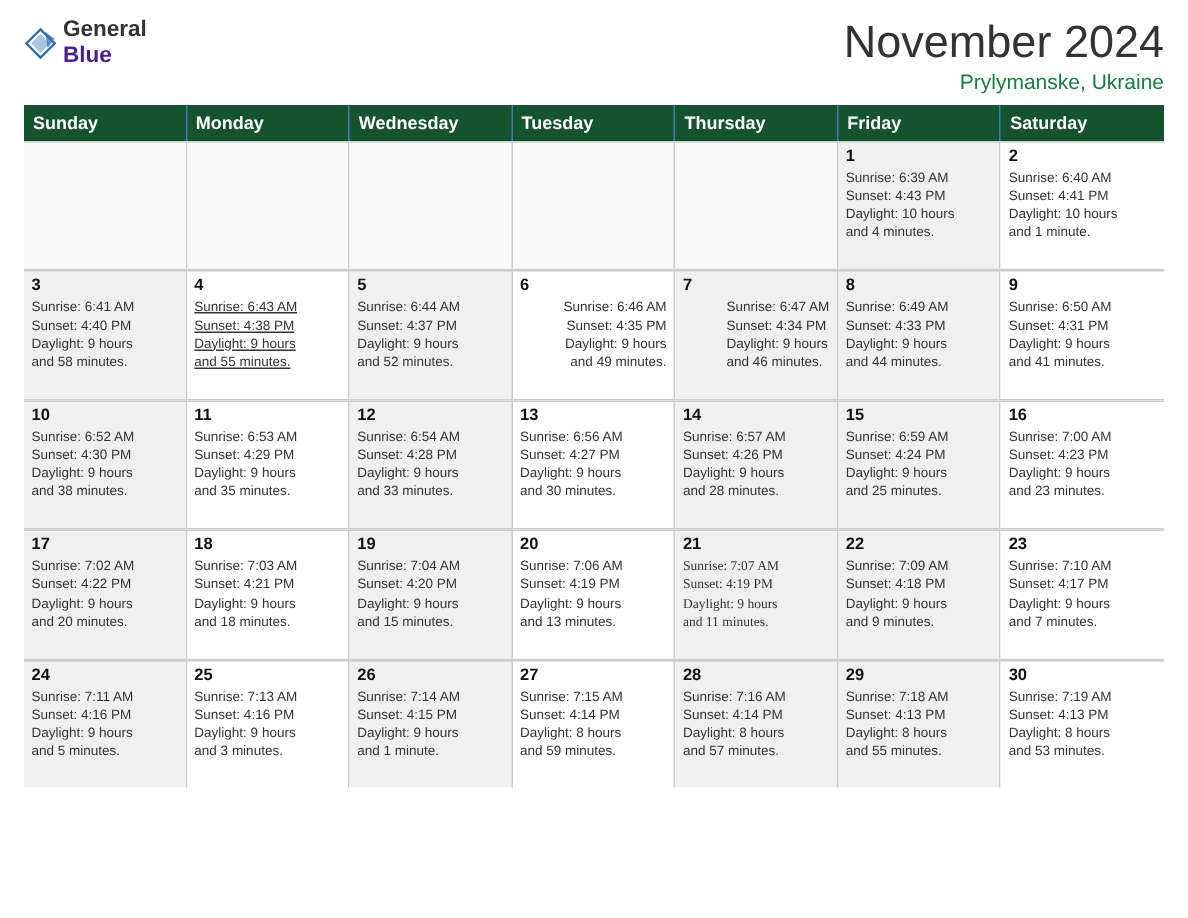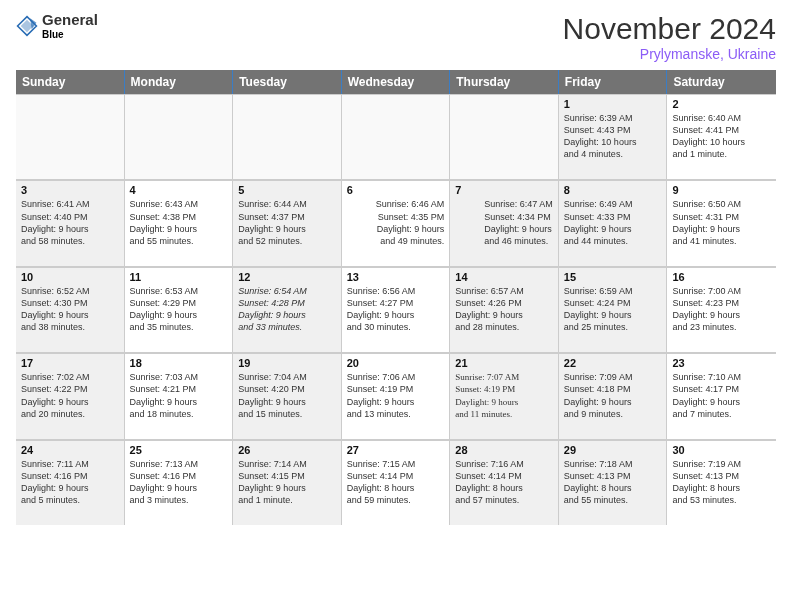--- a/index.html
+++ b/index.html
@@ -32,49 +32,49 @@
       display: flex;
       flex-direction: column;
       line-height: 1.1;
     }
     .logo-general {
       font-size: 15px;
       font-weight: bold;
       color: #333;
     }
     .logo-blue {
-      font-size: 10px;
+      font-size: 15px;
       font-weight: bold;
-      color: #000000;
+      color: #4c1d95;
     }
     .logo-icon {
       width: 22px;
       height: 22px;
     }
     .title-block {
       text-align: right;
     }
     .month-title {
       font-size: 30px;
       font-weight: normal;
       color: #333;
     }
     .location {
       font-size: 14px;
-      color: #8b5cf6;
+      color: #15803d;
     }
     .calendar {
       flex: 1;
       display: flex;
       flex-direction: column;
     }
     .cal-header {
       display: grid;
       grid-template-columns: repeat(7, 1fr);
-      background: #737373;
+      background: #14532d;
       color: #fff;
       font-size: 12px;
       font-weight: bold;
     }
     .cal-header-cell {
       padding: 5px 6px;
       text-align: left;
       border-right: 1px solid #3a7dc5;
     }
     .cal-header-cell:last-child { border-right: none; }
@@ -133,22 +133,22 @@
     <div class="title-block">
       <div class="month-title">November 2024</div>
       <div class="location">Prylymanske, Ukraine</div>
     </div>
   </div>
 
   <div class="calendar">
     <div class="cal-header">
     <div class="cal-header-cell">Sunday</div>
         <div class="cal-header-cell">Monday</div>
+        <div class="cal-header-cell">Wednesday</div>
         <div class="cal-header-cell">Tuesday</div>
-        <div class="cal-header-cell">Wednesday</div>
         <div class="cal-header-cell">Thursday</div>
         <div class="cal-header-cell">Friday</div>
         <div class="cal-header-cell">Saturday</div>
       </div>
     <div class="cal-body">
     <div class="cal-row">
           <div class="cal-cell empty"></div>
           <div class="cal-cell empty"></div>
           <div class="cal-cell empty"></div>
           <div class="cal-cell empty"></div>
@@ -171,21 +171,21 @@
         <div class="cal-row">
           <div class="cal-cell shaded">
             <div class="day-num">3</div>
             <div class="day-info" style="white-space: pre-line;">Sunrise: 6:41 AM
 Sunset: 4:40 PM
 Daylight: 9 hours
 and 58 minutes.</div>
           </div>
           <div class="cal-cell">
             <div class="day-num">4</div>
-            <div class="day-info" style="white-space: pre-line;">Sunrise: 6:43 AM
+            <div class="day-info" style="white-space: pre-line; text-decoration: underline;">Sunrise: 6:43 AM
 Sunset: 4:38 PM
 Daylight: 9 hours
 and 55 minutes.</div>
           </div>
           <div class="cal-cell shaded">
             <div class="day-num">5</div>
             <div class="day-info" style="white-space: pre-line;">Sunrise: 6:44 AM
 Sunset: 4:37 PM
 Daylight: 9 hours
 and 52 minutes.</div>
@@ -229,21 +229,21 @@
           </div>
           <div class="cal-cell">
             <div class="day-num">11</div>
             <div class="day-info" style="white-space: pre-line;">Sunrise: 6:53 AM
 Sunset: 4:29 PM
 Daylight: 9 hours
 and 35 minutes.</div>
           </div>
           <div class="cal-cell shaded">
             <div class="day-num">12</div>
-            <div class="day-info" style="white-space: pre-line; font-style: italic;">Sunrise: 6:54 AM
+            <div class="day-info" style="white-space: pre-line;">Sunrise: 6:54 AM
 Sunset: 4:28 PM
 Daylight: 9 hours
 and 33 minutes.</div>
           </div>
           <div class="cal-cell">
             <div class="day-num">13</div>
             <div class="day-info" style="white-space: pre-line;">Sunrise: 6:56 AM
 Sunset: 4:27 PM
 Daylight: 9 hours
 and 30 minutes.</div>

